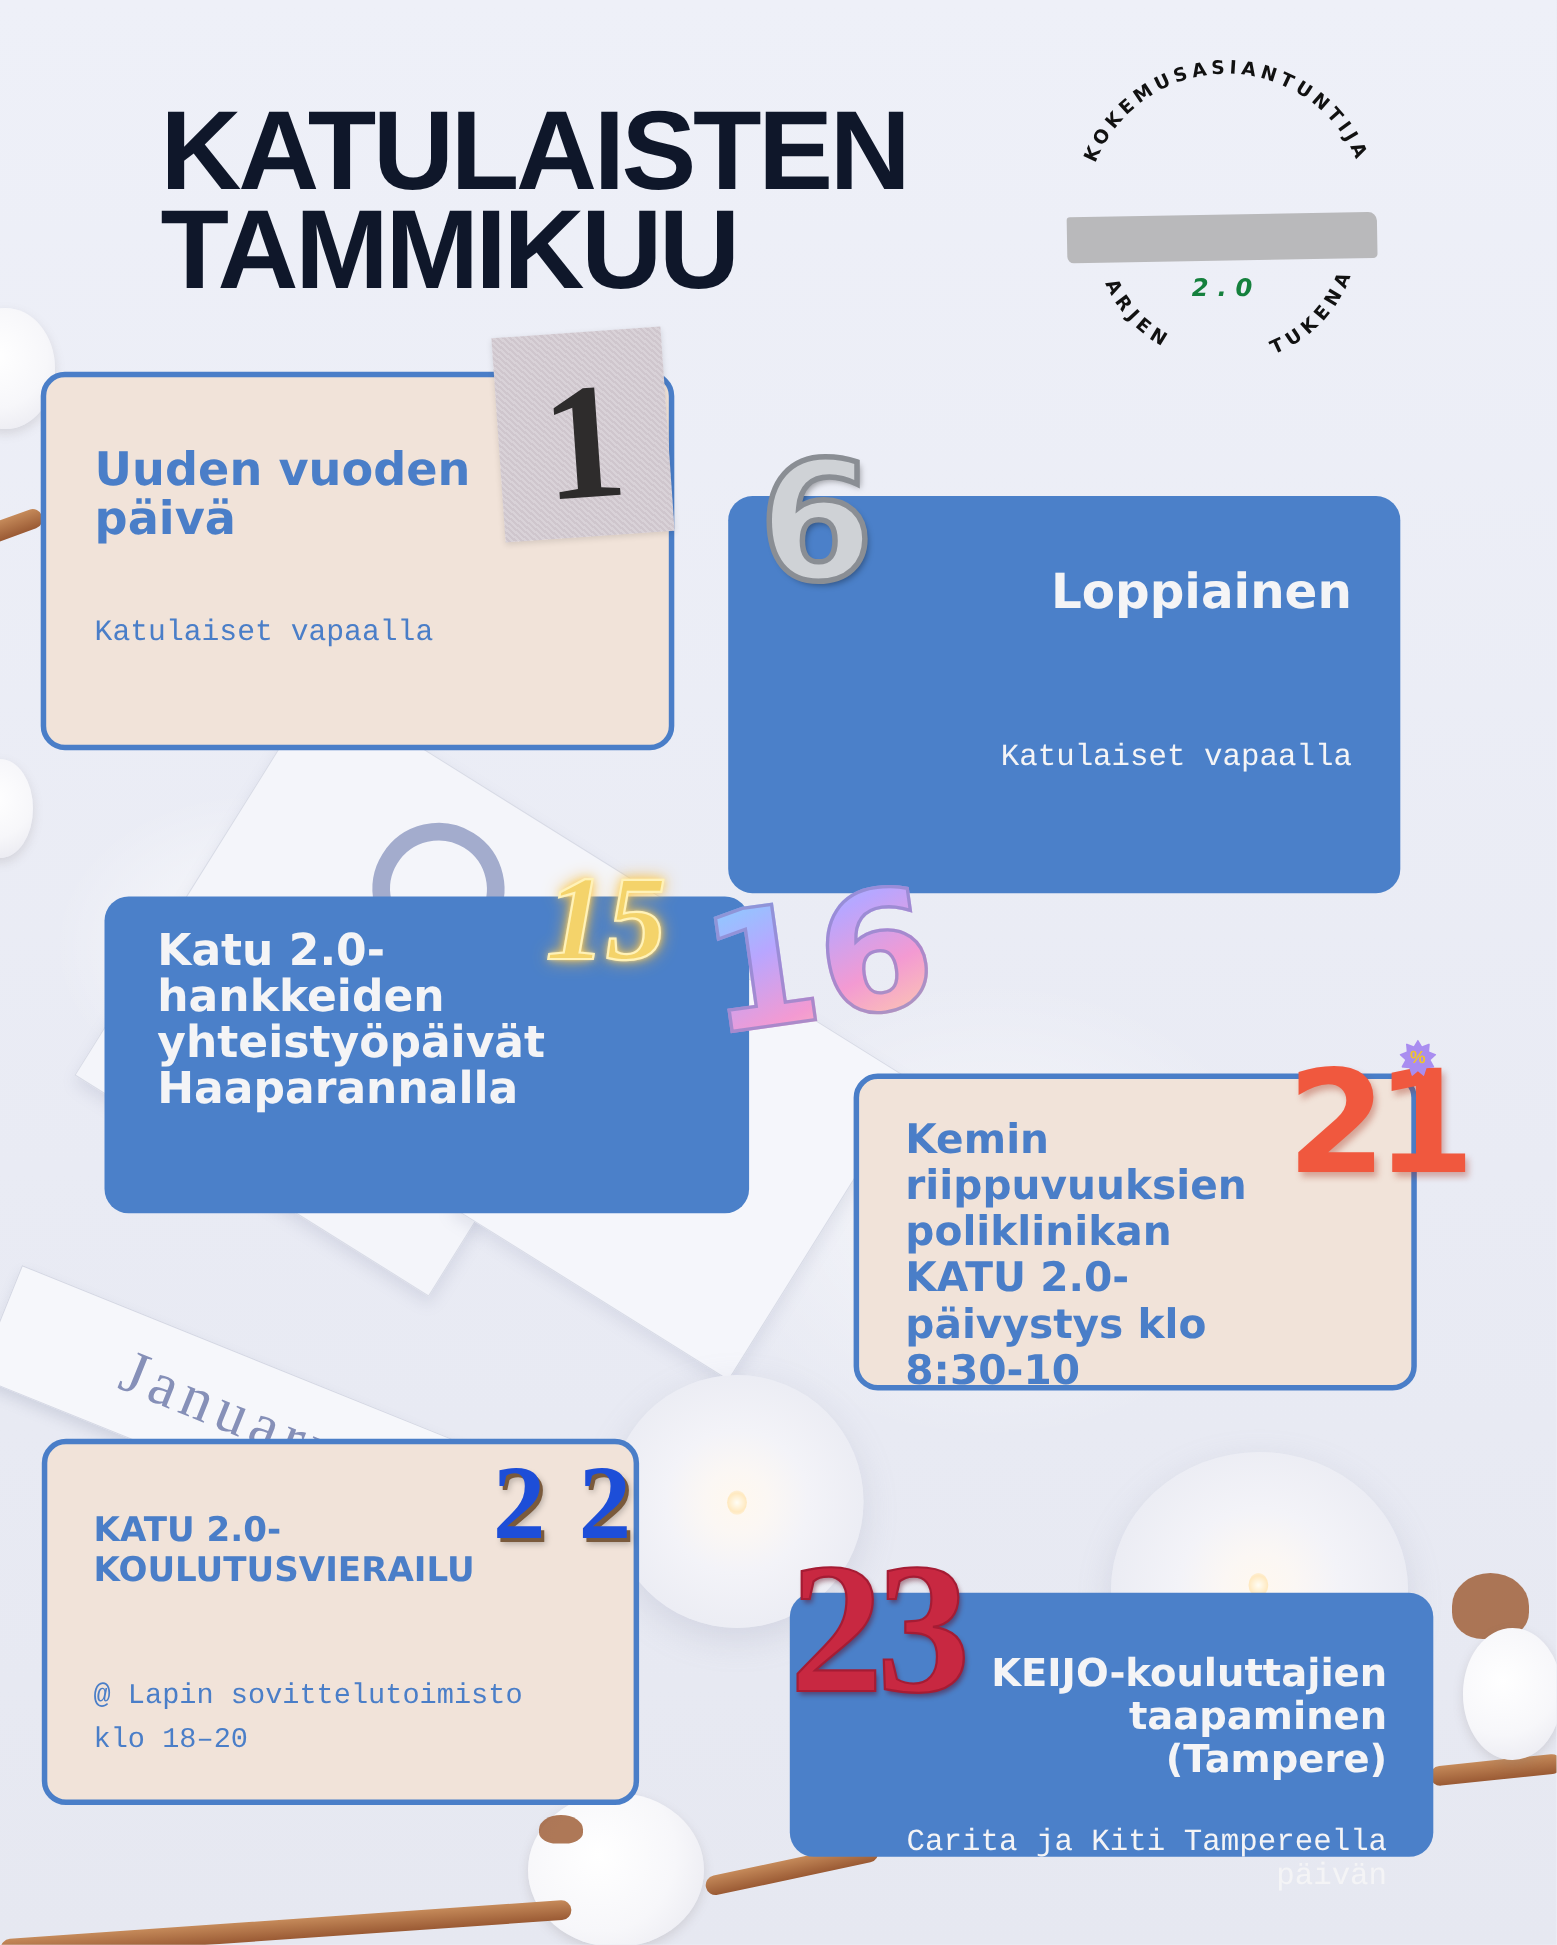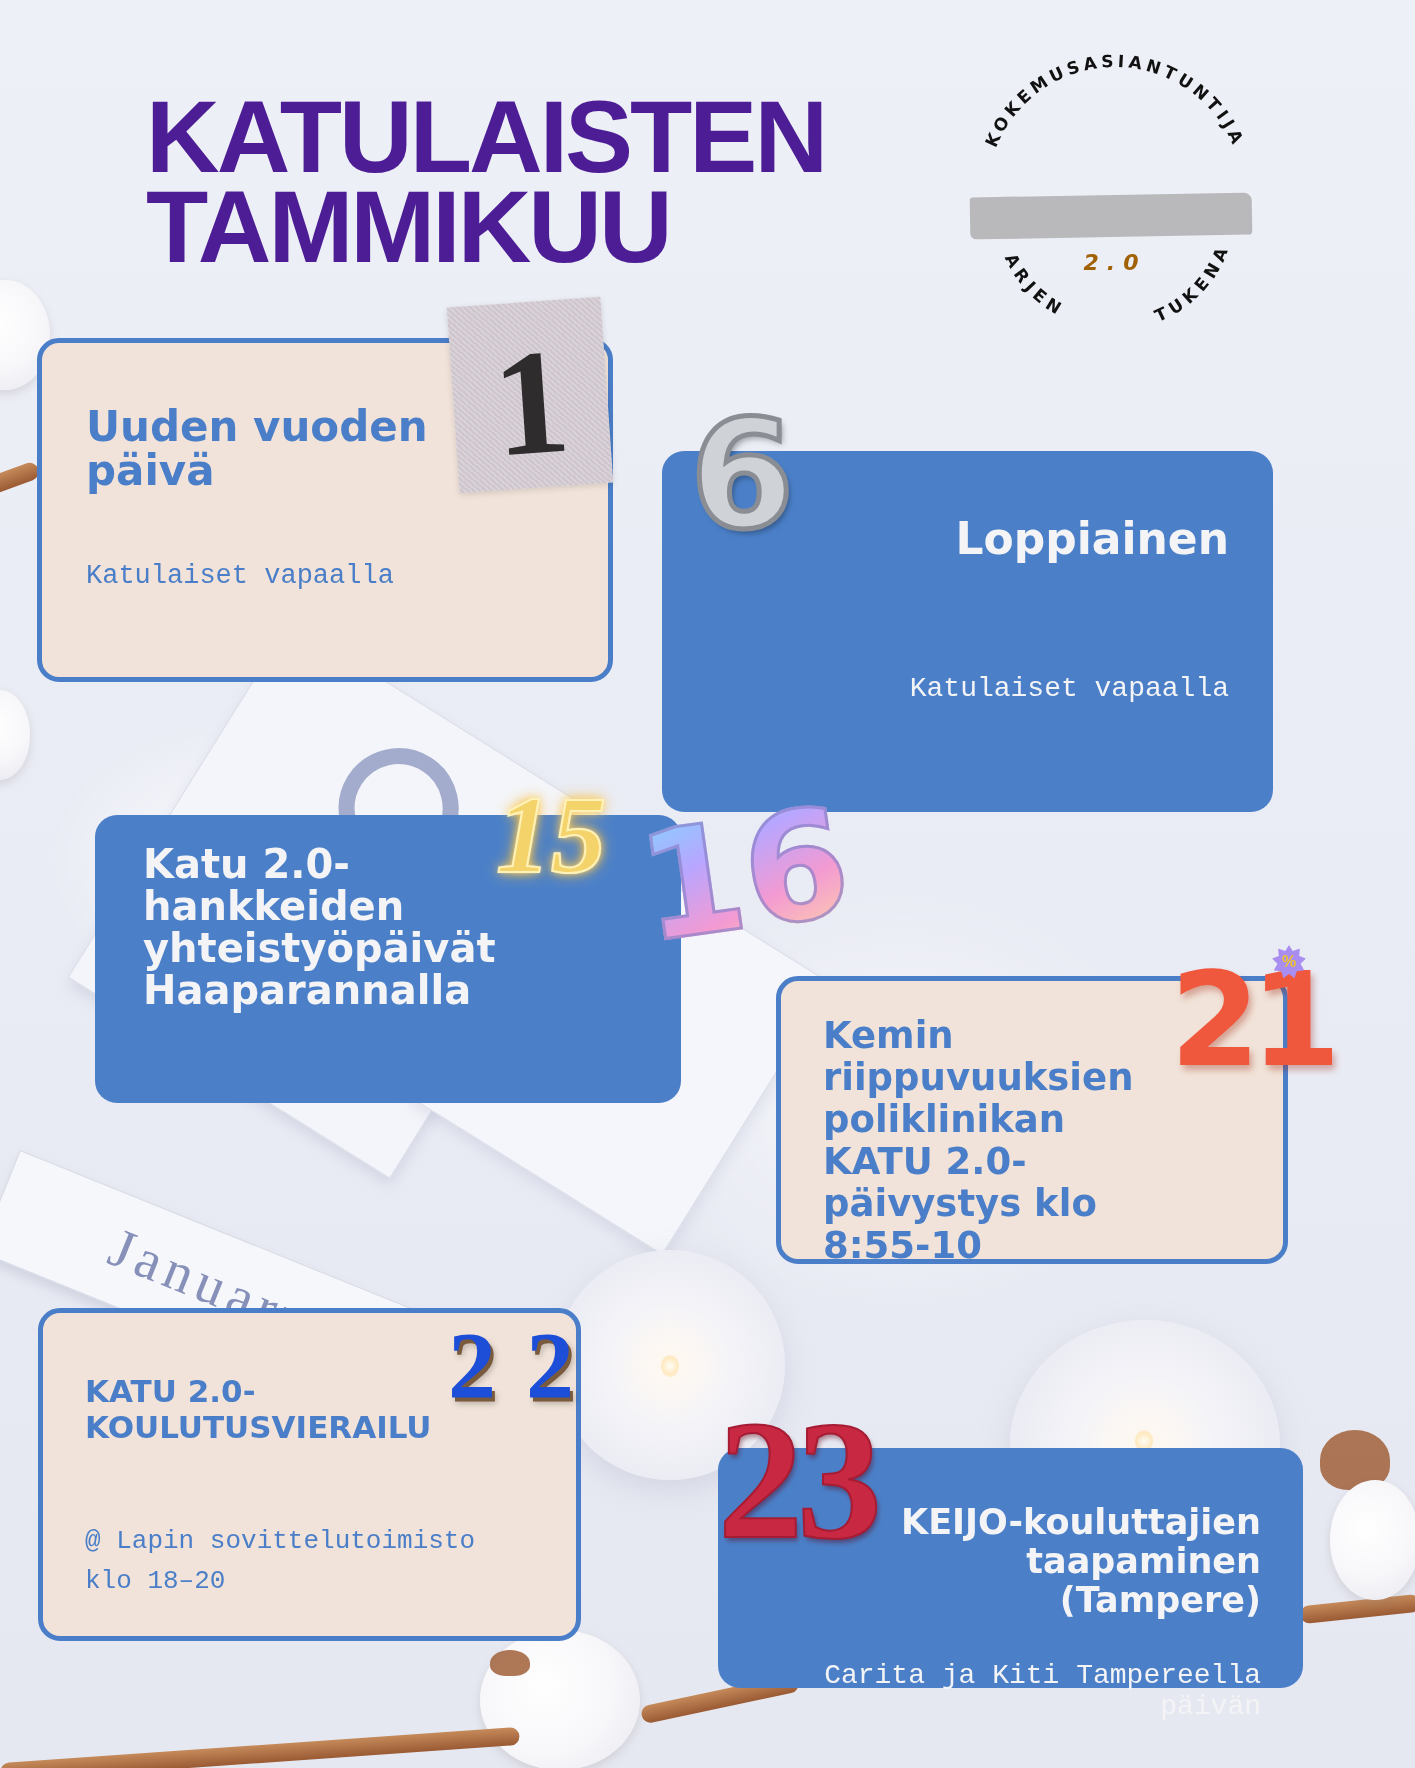--- a/index.html
+++ b/index.html
@@ -65,41 +65,41 @@
   .husk {
     position: absolute; width: 40px; height: 26px; border-radius: 50% 50% 40% 40%;
     background: #a0603a; opacity: 0.85;
   }
 
   
   .title {
     position: absolute; left: 146px; top: 92px;
     font-family: "Liberation Sans", "DejaVu Sans", sans-serif;
     font-weight: 700; font-size: 102px; line-height: 90px;
-    color: #4c1d95; letter-spacing: -3px;
+    color: #0f172a; letter-spacing: -3px;
   }
 
   
   .logo { position: absolute; left: 955px; top: 45px; width: 320px; height: 300px; }
   .logo svg { position: absolute; inset: 0; }
   .logo-brush {
     position: absolute; left: 15px; top: 150px; width: 282px; height: 42px;
     background: #b9b9bb; transform: rotate(-1deg);
     border-radius: 3px 8px 4px 6px;
   }
   .logo-katu {
     position: absolute; left: 6px; top: 108px; width: 310px; text-align: center;
     font-family: "Liberation Sans", "DejaVu Sans", sans-serif;
     font-weight: 700; font-size: 76px; letter-spacing: 28px; color: #111;
     padding-left: 28px; line-height: 84px;
   }
   .logo-version {
     position: absolute; left: 0; top: 205px; width: 320px; text-align: center;
     font-family: "DejaVu Sans", sans-serif; font-weight: 700; font-style: italic;
-    font-size: 22px; letter-spacing: 8px; color: #a16207;
+    font-size: 22px; letter-spacing: 8px; color: #15803d;
   }
 
   
   .card {
     position: absolute; border-radius: 22px; overflow: visible;
   }
   .card.cream { background: #f1e3d9; border: 5px solid #4a7ec8; }
   .card.blue { background: #4b80c9; }
   .card .head {
     position: absolute; font-weight: 700; color: #4a7ec8;
@@ -253,21 +253,21 @@
 <div class="num sparkle15">15</div>
 <div class="num balloon16">16</div>
 
 <div class="card cream" style="left:776px;top:976px;width:512px;height:288px;">
   <div class="head" style="left:42px;top:34px;font-size:37px;line-height:42px;">
     <div>Kemin</div>
     <div>riippuvuuksien</div>
     <div>poliklinikan</div>
     <div>KATU 2.0-</div>
     <div>päivystys klo</div>
-    <div>8:55-10</div>
+    <div>8:30-10</div>
   </div>
 </div>
 <div class="num red21">21</div>
 <div class="badge-pct">%</div>
 
 <div class="card cream" style="left:38px;top:1308px;width:543px;height:333px;">
   <div class="head" style="left:42px;top:60px;font-size:31px;line-height:36px;">
     <div>KATU 2.0-</div>
     <div>KOULUTUSVIERAILU</div>
   </div>

